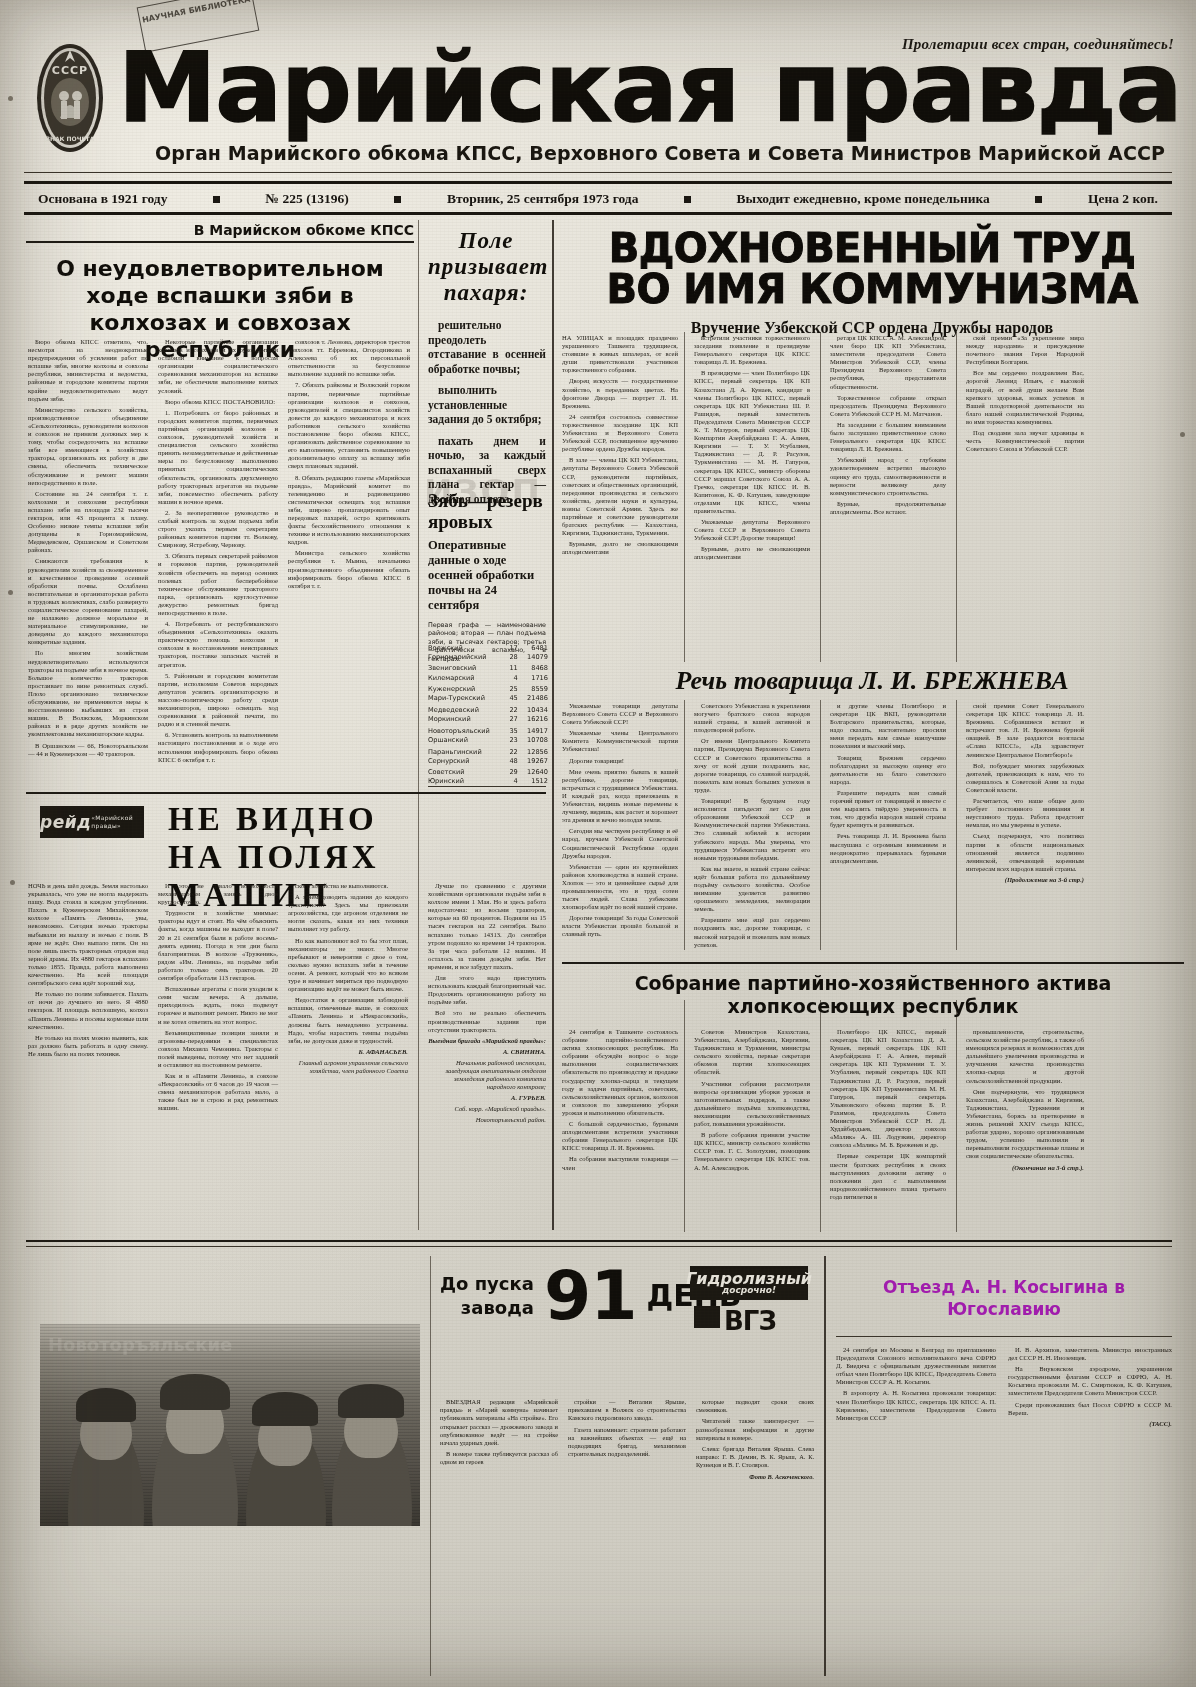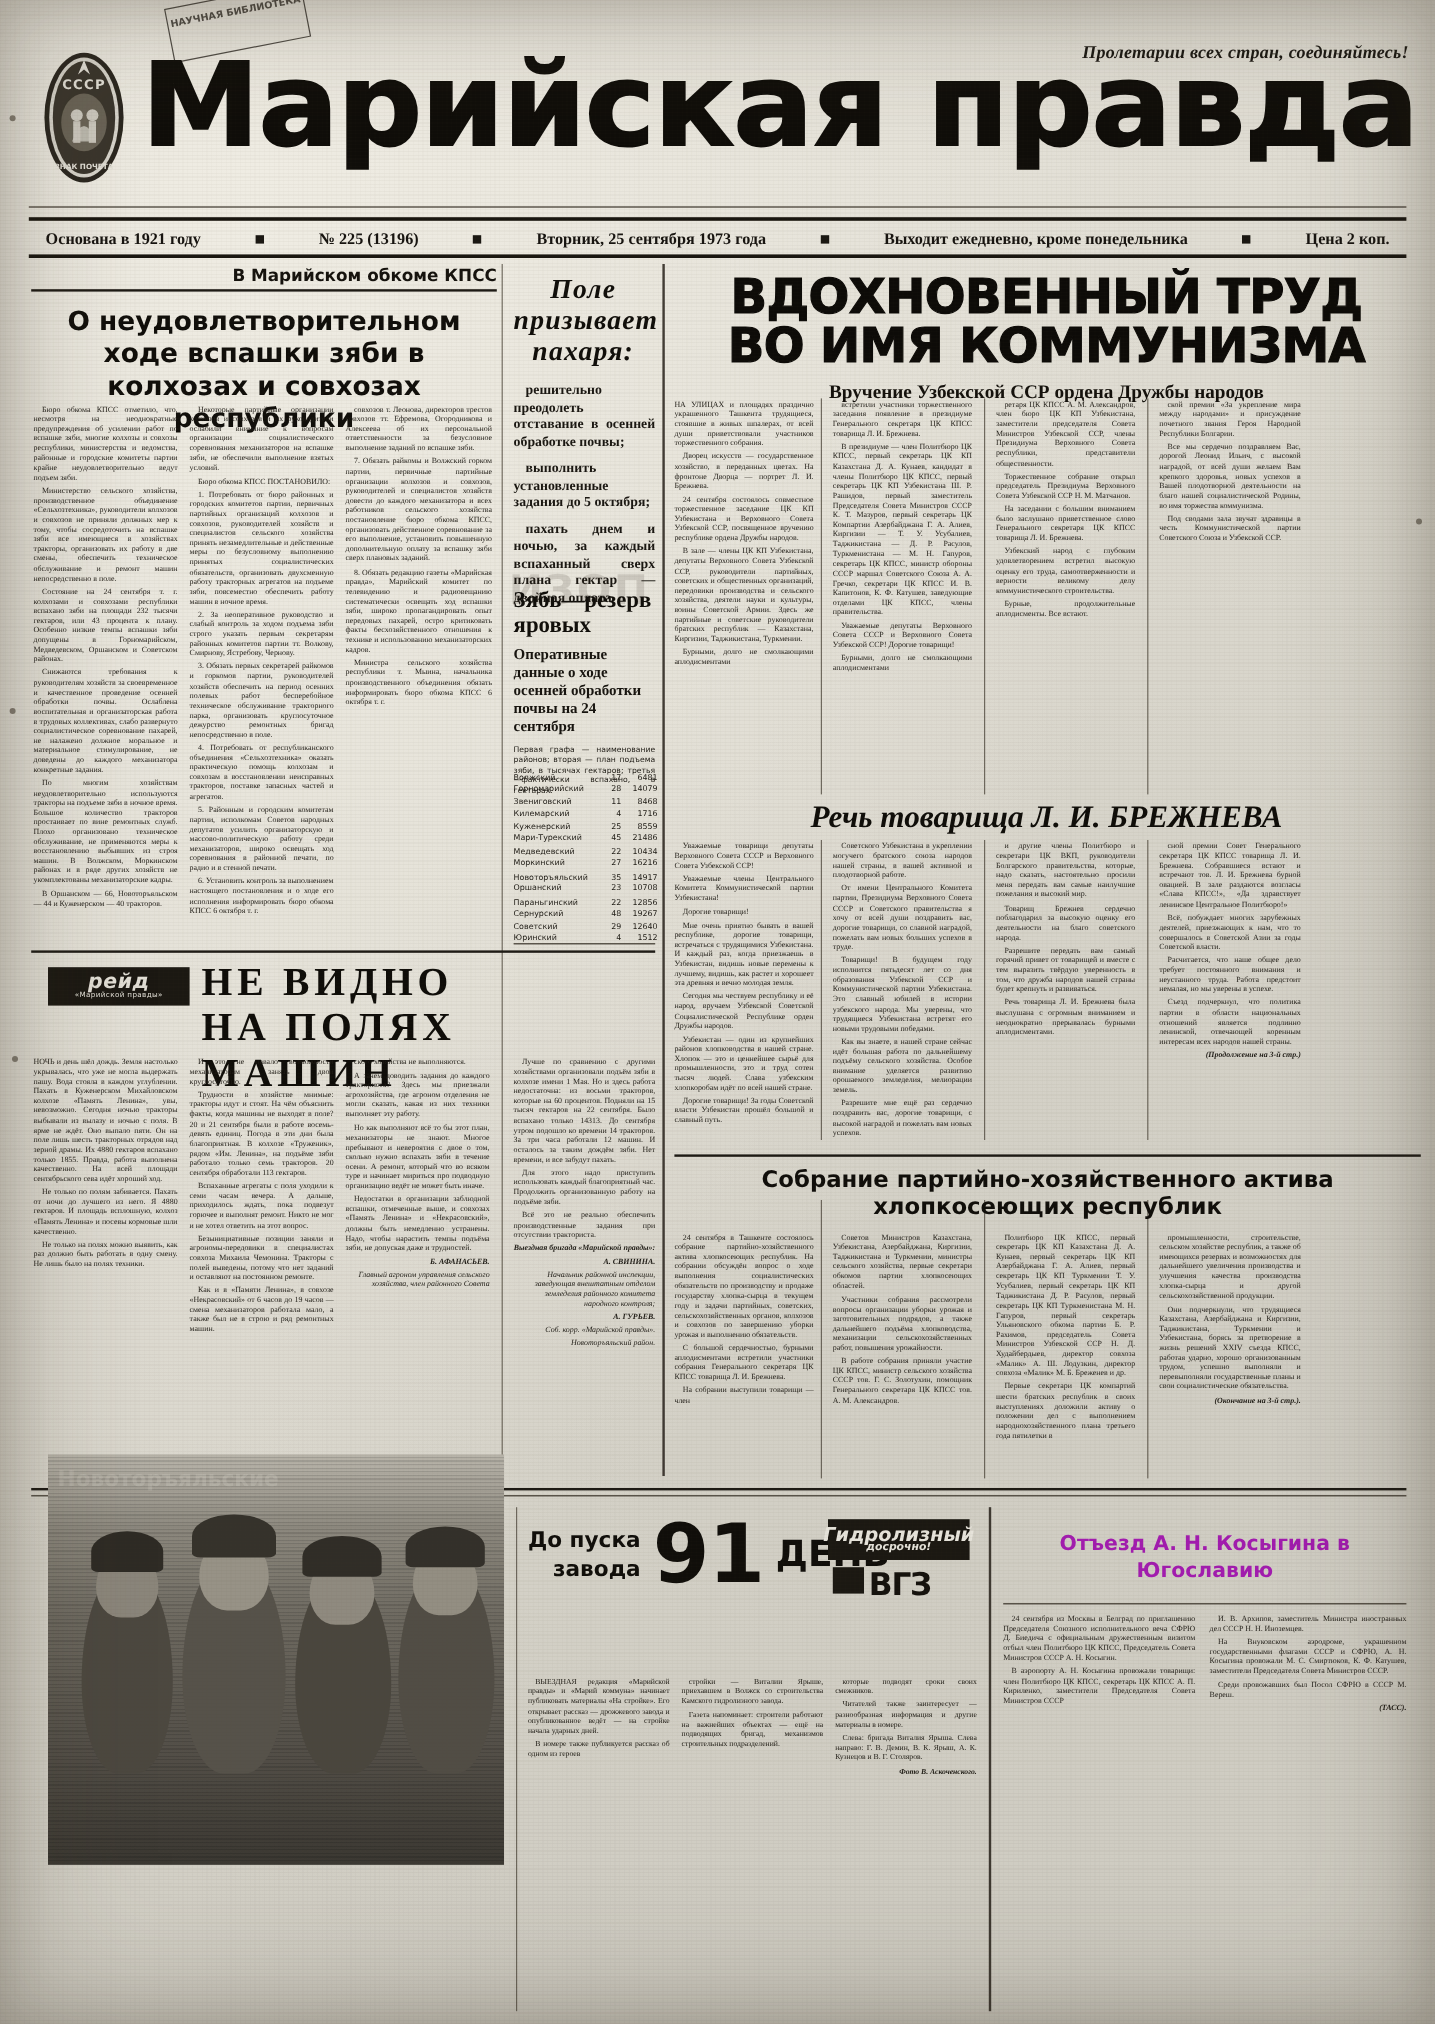--- a/index.html
+++ b/index.html
@@ -152,23 +152,23 @@
     font-family:"Liberation Serif", serif;font-weight:bold;font-style:italic;
     font-size:26px;line-height:30px;text-align:center;color:#0f0d09;
   }
   .h-sobranie{
     font-family:"DejaVu Sans", sans-serif;font-weight:bold;
     font-size:19px;line-height:23px;text-align:center;color:#100e0a;
   }
 
   
   .raid-logo{
-    width:118px;height:32px;background:#1b1812;
+    width:104px;height:32px;background:#1b1812;
     display:flex;align-items:center;justify-content:center;
-    flex-direction:column;
+    flex-direction:row;
   }
   .raid-logo .w1{
     font-family:"DejaVu Sans", sans-serif;font-weight:bold;font-style:italic;
     font-size:17px;color:#e3e0d7;line-height:15px;letter-spacing:.5px;
   }
   .raid-logo .w2{
     font-family:"DejaVu Sans", sans-serif;
     font-size:6px;color:#e3e0d7;line-height:8px;letter-spacing:.3px;
   }
   .h-raid{
@@ -255,20 +255,21 @@
         <path d="M26 78 q10 -26 20 0 z" fill="#d8d5cc" opacity=".75"></path>
         <circle cx="30" cy="56" r="5" fill="#cdc9bf"></circle>
         <circle cx="43" cy="56" r="5" fill="#cdc9bf"></circle>
         <rect x="27" y="61" width="6" height="18" fill="#cdc9bf"></rect>
         <rect x="40" y="61" width="6" height="18" fill="#cdc9bf"></rect>
         <text x="36" y="101" font-family="DejaVu Sans, sans-serif" font-size="6" font-weight="bold" fill="#e5e2d9" text-anchor="middle">ЗНАК ПОЧЕТА</text>
       </svg>
     </div>
 
     <div class="title">Марийская правда</div>
+    <div class="subtitle">Орган Марийского обкома КПСС, Верховного Совета и Совета Министров Марийской АССР</div>
   </div>
 
   <div class="rule-thin" style="top:172px;"></div>
   <div class="rule-thick" style="top:181px;"></div>
 
   <div class="infobar">
     <span>Основана в 1921 году</span>
     <span class="sq"></span>
     <span>№ 225 (13196)</span>
     <span class="sq"></span>
@@ -554,21 +555,21 @@
     <p class="sig" style="text-indent:0;">А. СВИНИНА.</p>
     <p class="sig" style="text-indent:0;font-weight:normal;">Начальник районной инспекции, заведующая внештатным отделом земледелия районного комитета народного контроля;</p>
     <p class="sig" style="text-indent:0;">А. ГУРЬЕВ.</p>
     <p class="sig" style="text-indent:0;font-weight:normal;">Соб. корр. «Марийской правды».</p>
     <p class="sig" style="text-indent:0;font-weight:normal;">Новоторъяльский район.</p>
   </div>
 
   <div class="hrule thick" style="left:26px;top:1240px;width:1146px;"></div>
   <div class="hrule" style="left:26px;top:1246px;width:1146px;"></div>
 
-  <div class="photo" style="left:40px;top:1212px;width:380px;height:342px;">
+  <div class="photo" style="left:40px;top:1324px;width:380px;height:202px;">
     <div class="pg"></div>
     <div class="fig" style="left:28px;top:96px;width:76px;height:170px;background:#4c4840;"></div>
     <div class="fig" style="left:40px;top:80px;width:52px;height:56px;background:#8b867b;"></div>
     <div class="fig" style="left:36px;top:64px;width:60px;height:34px;background:#2e2b25;border-radius:50% 50% 10% 10%;"></div>
 
     <div class="fig" style="left:112px;top:86px;width:86px;height:180px;background:#56524a;"></div>
     <div class="fig" style="left:126px;top:68px;width:58px;height:62px;background:#979286;"></div>
     <div class="fig" style="left:120px;top:50px;width:70px;height:36px;background:#35322b;border-radius:50% 50% 10% 10%;"></div>
 
     <div class="fig" style="left:206px;top:100px;width:80px;height:166px;background:#4a463e;"></div>

